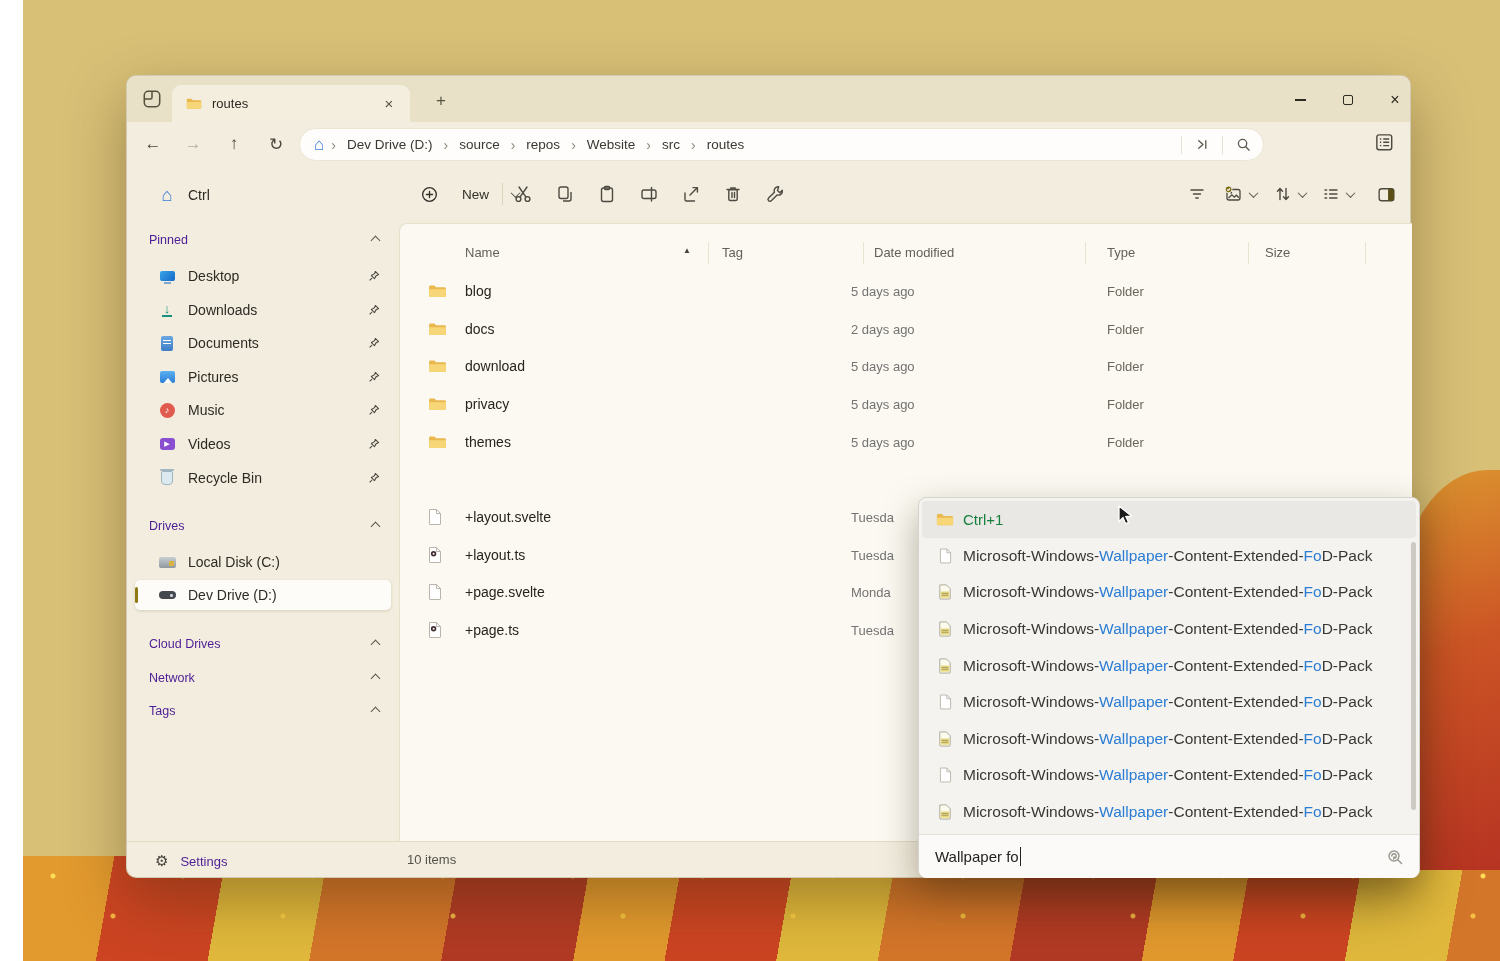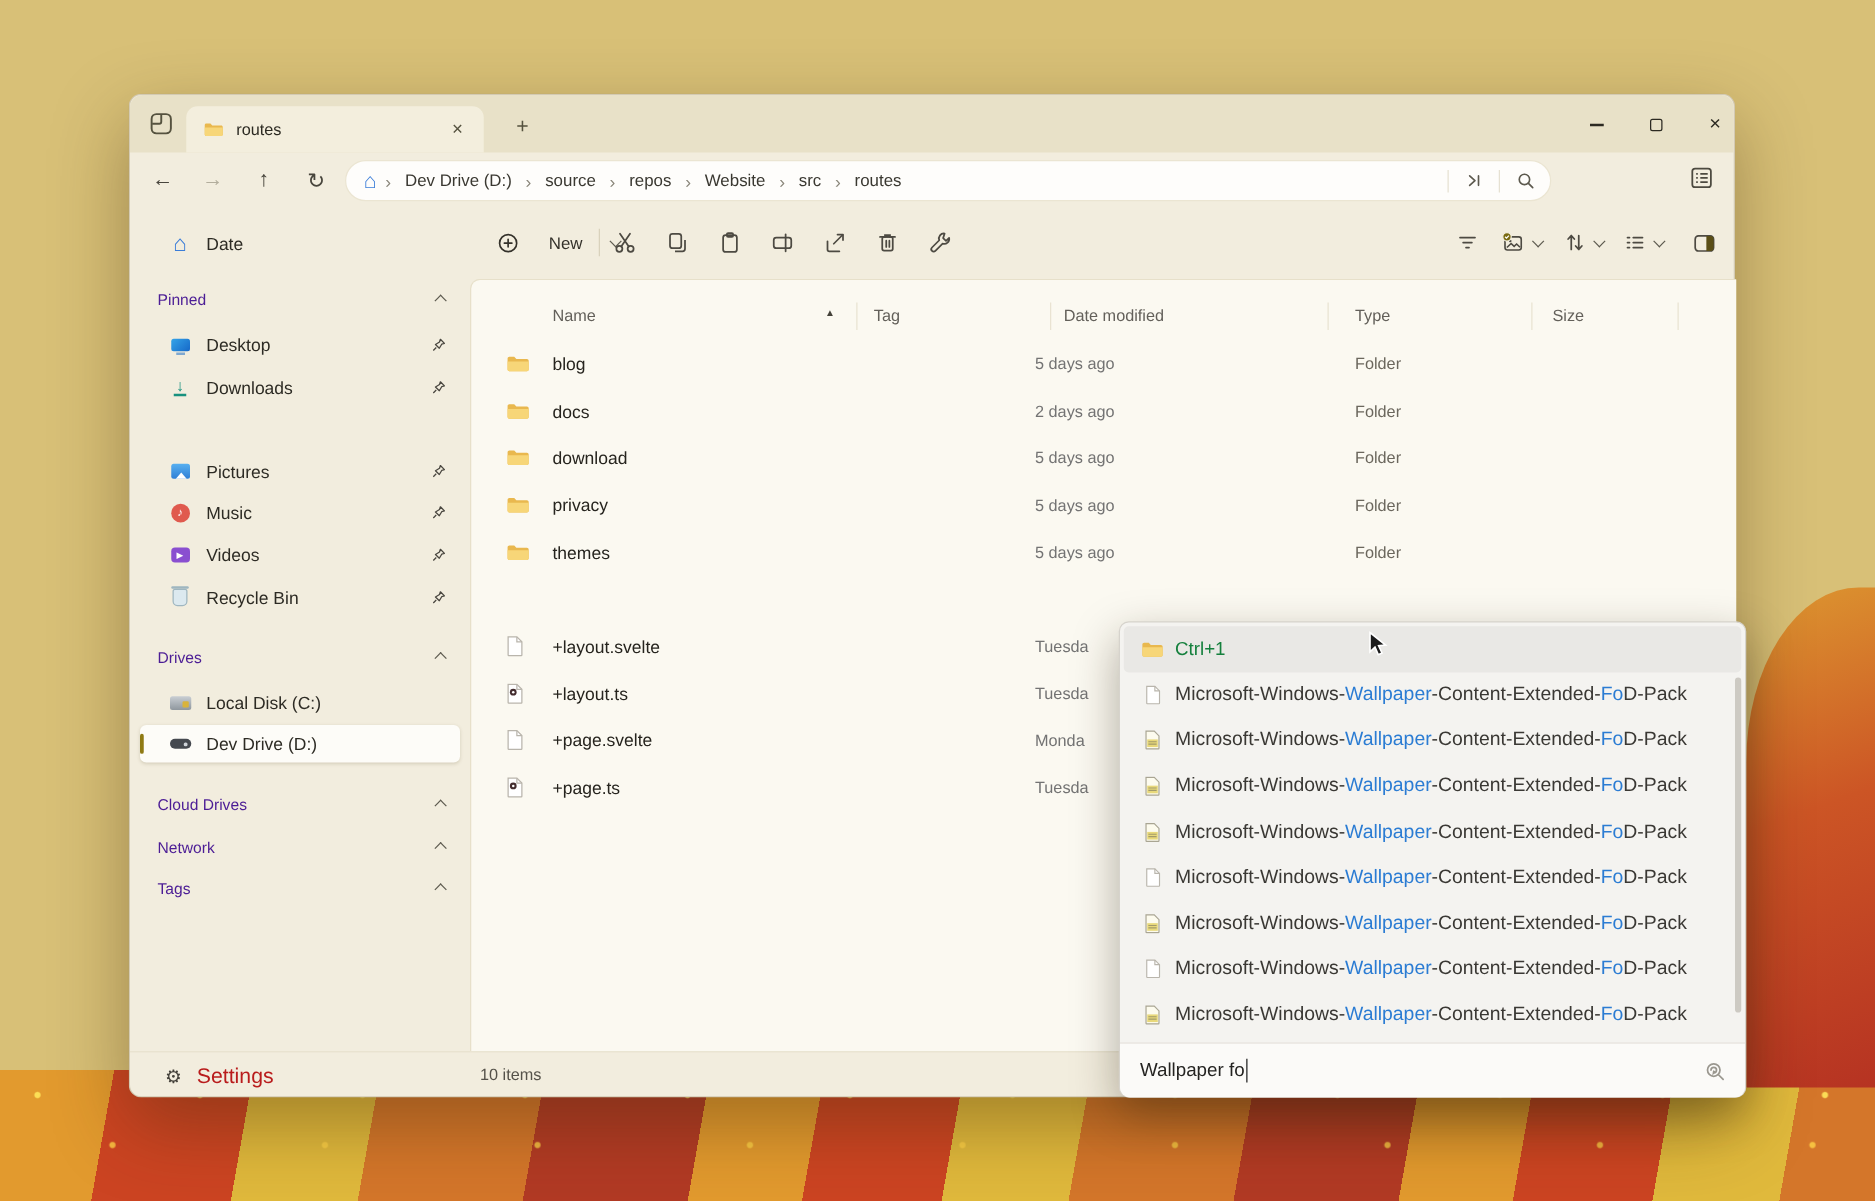--- a/index.html
+++ b/index.html
@@ -1,20 +1,20 @@
 <!DOCTYPE html>
 <html><head>
 <meta charset="utf-8">
 <style>
   * { margin:0; padding:0; box-sizing:border-box; }
   html,body { width:1500px; height:961px; overflow:hidden; }
   body { font-family:"Liberation Sans", sans-serif; position:relative; }
 
   
-  .desktop { position:absolute; inset:0; background:#d8c077; }
+  .desktop { position:absolute; inset:0; background:#d8c077;margin-left:23px; }
   .wp-bottom { position:absolute; left:0; right:0; top:856px; bottom:0;
     background:
       radial-gradient(circle 2px at 30px 20px, rgba(255,230,90,.9) 2px, transparent 3px),
       radial-gradient(circle 2px at 90px 60px, rgba(255,210,70,.8) 2px, transparent 3px),
       repeating-linear-gradient(100deg,#e29a2e 0 90px,#cc4422 90px 200px,#e0b93c 200px 300px,#d4762a 300px 430px,#b23a24 430px 560px);
     background-size: 130px 90px, 170px 110px, auto; }
   .wp-right { position:absolute; right:0; top:470px; width:103px; height:400px;
     background:linear-gradient(160deg,#dd9830 0%,#cc5525 45%,#b63322 100%);
     border-top-left-radius:90px 140px; }
 
@@ -120,21 +120,21 @@
 
   
   .ic { display:inline-block; }
 
   
   .footer { position:absolute; left:0; top:765px; right:0; height:37px; border-top:1px solid #e3dcc5;
     border-radius:0 0 10px 10px; }
   .ft-settings { position:absolute; left:18px; top:5px; height:28px; display:flex; align-items:center; gap:12px;
     padding:0 10px; border-radius:5px; }
   .ft-settings .g { font-size:15px; color:#44413a; }
-  .ft-settings .t { font-size:17px; color:#b91c1c; }
+  .ft-settings .t { font-size:13px; color:#4c1d95; }
   .ft-status { position:absolute; left:280px; top:10px; font-size:13px; color:#55524a; }
 
   
   .palette { position:absolute; left:895px; top:497px; width:502px; height:381px; background:#f4f3f0;
     border:1px solid #d6d3cc; border-radius:8px; box-shadow:0 14px 36px rgba(40,30,10,.35); z-index:50; }
   .pal-list { position:absolute; left:0; right:0; top:0; padding-top:3px; }
   .pal-row { height:36.6px; display:flex; align-items:center; padding:0 10px 0 16px; overflow:hidden; }
   .pal-row.sel { background:#e9e8e5; border-radius:4px; margin:0 3px; padding:0 7px 0 13px; }
   .pal-ic { width:20px; display:flex; justify-content:center; flex:none; }
   .pal-text { margin-left:8px; font-size:15.5px; color:#3a3834; white-space:nowrap; overflow:hidden; flex:1; }
@@ -323,21 +323,21 @@
         <svg width="21" height="21" viewBox="0 0 20 20">
             <rect x="3" y="4.5" width="14" height="11.5" rx="2.5" fill="none" stroke="#4d4a42" stroke-width="1.3"></rect>
             <path d="M11.5 4.5h3A2.5 2.5 0 0 1 17 7v6.5a2.5 2.5 0 0 1-2.5 2.5h-3z" fill="#5a4e16"></path>
           </svg>
       </div>
     </div>
 
     <div class="sidebar">
       <div class="sb-item" style="top:14px">
         <span class="sb-ic mi-home">⌂</span>
-        <span class="sb-label">Date</span>
+        <span class="sb-label">Ctrl</span>
       </div>
 
       <div class="sb-header" style="top:62px">
         <span class="h-label">Pinned</span>
         <span class="chev up"></span>
       </div>
 
       <div class="sb-item" style="top:95px">
         <span class="sb-ic">
             <span class="mi-desktop"></span>
@@ -350,20 +350,31 @@
           </span>
       </div>
       <div class="sb-item" style="top:129px">
         <span class="sb-ic">
             <span class="mi-down">
               <span class="a">↓</span>
               <span class="b"></span>
             </span>
           </span>
         <span class="sb-label">Downloads</span>
+        <span class="sb-pin">
+            <svg width="14" height="14" viewBox="0 0 16 16" fill="none" stroke="#4a4740" stroke-width="1.2" stroke-linejoin="round">
+              <path d="M9.5 2.8l3.7 3.7-2.5.8-2.2 3.7-3.5-3.5 3.7-2.2zM5.7 10.3L3 13"></path>
+            </svg>
+          </span>
+      </div>
+      <div class="sb-item" style="top:162px">
+        <span class="sb-ic">
+            <span class="mi-doc"></span>
+          </span>
+        <span class="sb-label">Documents</span>
         <span class="sb-pin">
             <svg width="14" height="14" viewBox="0 0 16 16" fill="none" stroke="#4a4740" stroke-width="1.2" stroke-linejoin="round">
               <path d="M9.5 2.8l3.7 3.7-2.5.8-2.2 3.7-3.5-3.5 3.7-2.2zM5.7 10.3L3 13"></path>
             </svg>
           </span>
       </div>
       <div class="sb-item" style="top:196px">
         <span class="sb-ic">
             <span class="mi-pic"></span>
           </span>

